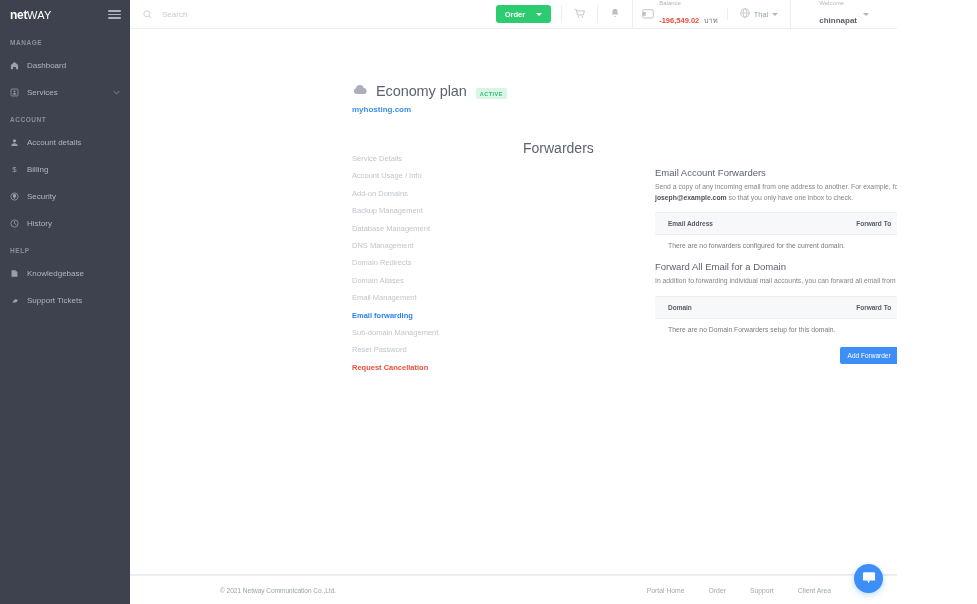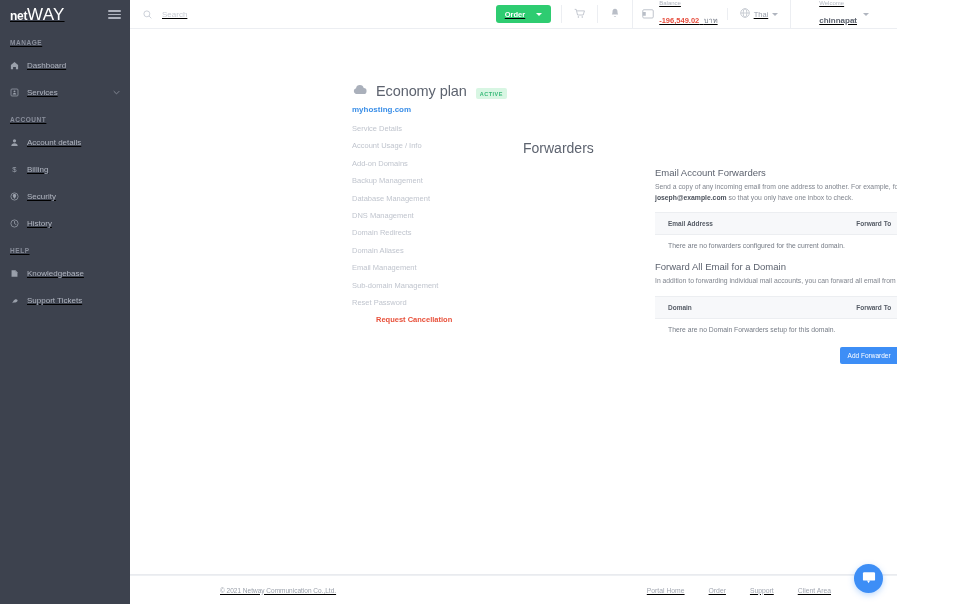--- a/index.html
+++ b/index.html
@@ -3,41 +3,41 @@
 <meta charset="utf-8">
 <title>Netway Client Area — Email forwarding</title>
 <style>
   * { box-sizing: border-box; margin: 0; padding: 0; }
   html, body {
     width: 977px; height: 604px;
     font-family: "Liberation Sans", sans-serif;
     background: #ffffff;
     overflow: hidden;
   }
-  #app { position: relative; width: 897px; height: 604px; display: flex; background:#fff;text-decoration:underline; }
+  #app { position: relative; width: 897px; height: 604px; display: flex; background:#fff; }
 
   
   #sidebar {
     width: 130px; height: 604px; flex: 0 0 130px;
     background: #3d424e;
     color: #b9bdc7;
     display: flex; flex-direction: column;
     overflow: hidden;
   }
   .sb-top {
     height: 29px; display: flex; align-items: center;
     justify-content: space-between; padding: 0 9px 0 10px;
   }
   .logo { display:flex; align-items:baseline; position:relative; }
   .logo .swoosh {
     position:absolute; left:-1px; top:-3px; width:30px; height:7px;
     overflow:hidden;
   }
   .logo .net { font-size: 12px; font-weight: bold; color:#ffffff; letter-spacing:-0.3px; }
-  .logo .way { font-size: 17px; font-weight: normal; color:#ffffff; letter-spacing:0.2px; }
+  .logo .way { font-size: 11px; font-weight: normal; color:#ffffff; letter-spacing:0.2px; }
   .hamburger { width: 13px; display:flex; flex-direction:column; gap:2px; cursor:pointer; }
   .hamburger i { display:block; height:1.6px; background:#aeb2bd; border-radius:1px; }
 
   .sb-section {
     font-size: 6.5px; letter-spacing: 0.55px; font-weight: bold;
     color: #8a8f9c; padding: 10px 0 6px 10px; text-transform: uppercase;
   }
   .sb-item {
     display: flex; align-items: center; height: 27px;
     padding-left: 10px; font-size: 8px; color: #b0b5c0; cursor: pointer;
@@ -94,26 +94,26 @@
   .plan-title { font-size: 14.5px; color: #5d636f; font-weight: normal; letter-spacing:-0.1px; }
   .badge-active {
     background: #d8f6e3; color: #37b978; font-size: 5.5px; font-weight: bold;
     letter-spacing: .5px; padding: 2.5px 4px; border-radius: 2px; text-transform: uppercase;
   }
   .plan-domain {
     position:absolute; left: 222px; top: 76px;
     font-size: 8px; color: #3b8fe8; cursor: pointer; font-weight: 600;
   }
 
-  .svc-menu { position: absolute; left: 222px; top: 91px; width: 150px; }
+  .svc-menu { position: absolute; left: 222px; top: 121px; width: 150px; }
   .svc-item {
     font-size: 7.5px; color: #c0c5ce; line-height: 17.4px; cursor: pointer; white-space: nowrap;
   }
   .svc-item.active { color: #2d7ff0; font-weight: bold; }
-  .svc-item.danger { color: #e8503a; font-weight: 600; margin-left: 24px; }
+  .svc-item.danger { color: #e8503a; font-weight: 600; }
 
   .fwd-heading {
     position:absolute; left: 393px; top: 111px;
     font-size: 14px; color: #5d636f;
   }
 
   .panel { position: absolute; left: 525px; top: 138px; width: 353px; }
   .panel h3 {
     font-size: 9.5px; font-weight: normal; color: #5d636f; margin-bottom: 4px;
   }
@@ -348,20 +348,21 @@
       <div class="svc-menu" id="svc-menu">
           <div class="svc-item">Service Details</div>
           <div class="svc-item">Account Usage / Info</div>
           <div class="svc-item">Add-on Domains</div>
           <div class="svc-item">Backup Management</div>
           <div class="svc-item">Database Management</div>
           <div class="svc-item">DNS Management</div>
           <div class="svc-item">Domain Redirects</div>
           <div class="svc-item">Domain Aliases</div>
           <div class="svc-item">Email Management</div>
+          <div class="svc-item active">Email forwarding</div>
           <div class="svc-item">Sub-domain Management</div>
           <div class="svc-item">Reset Password</div>
           <div class="svc-item danger">Request Cancellation</div>
         </div>
 
       <div class="fwd-heading">Forwarders</div>
 
       <div class="panel">
 
         <h3>Email Account Forwarders</h3>

